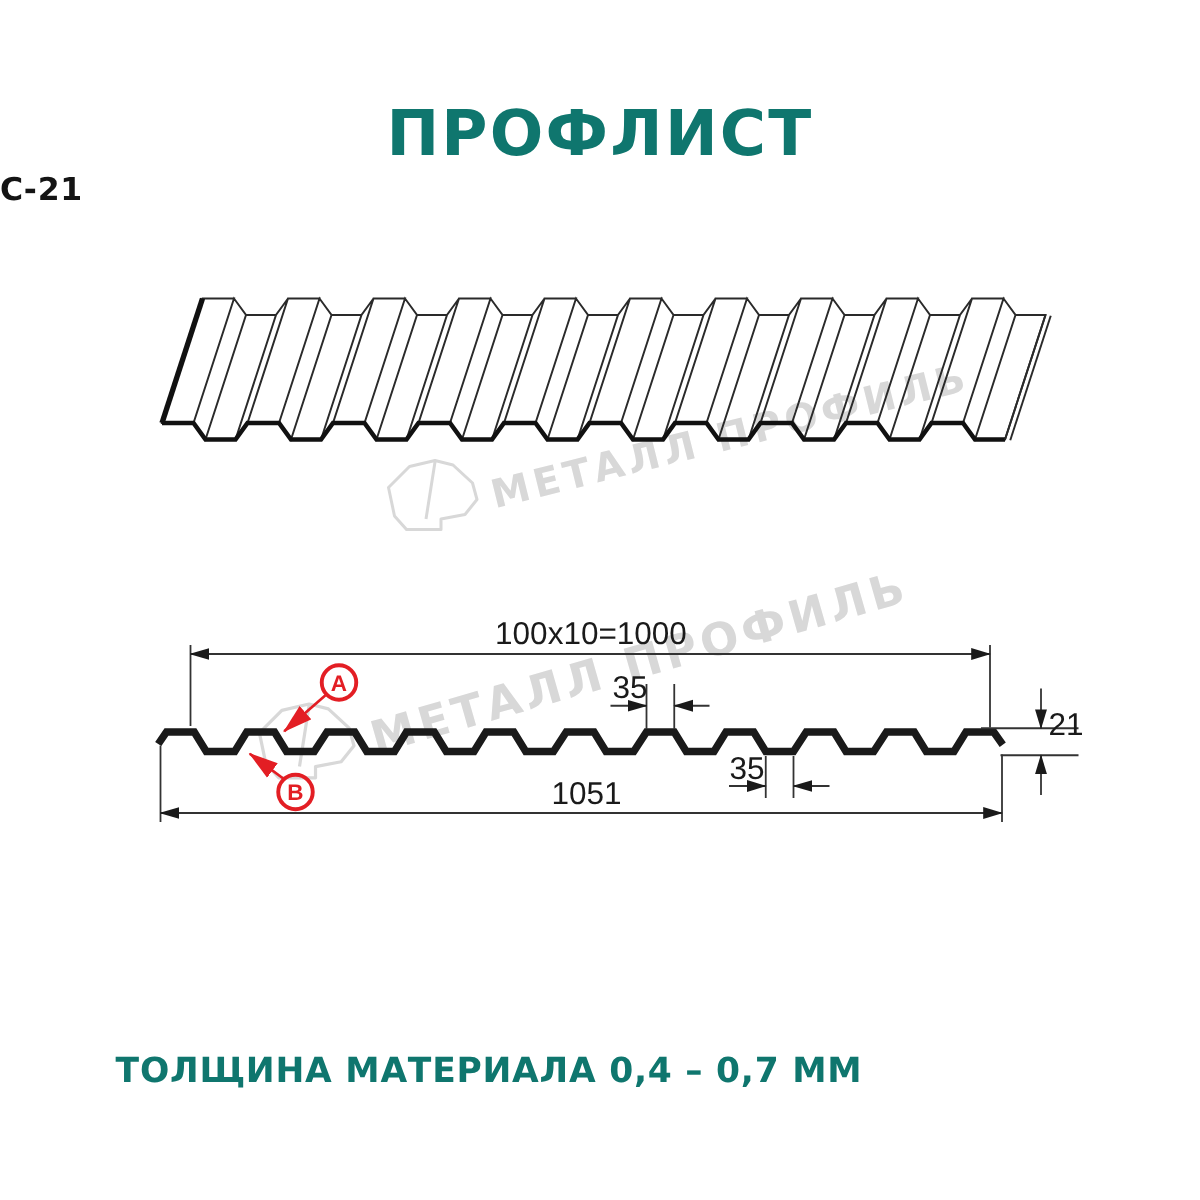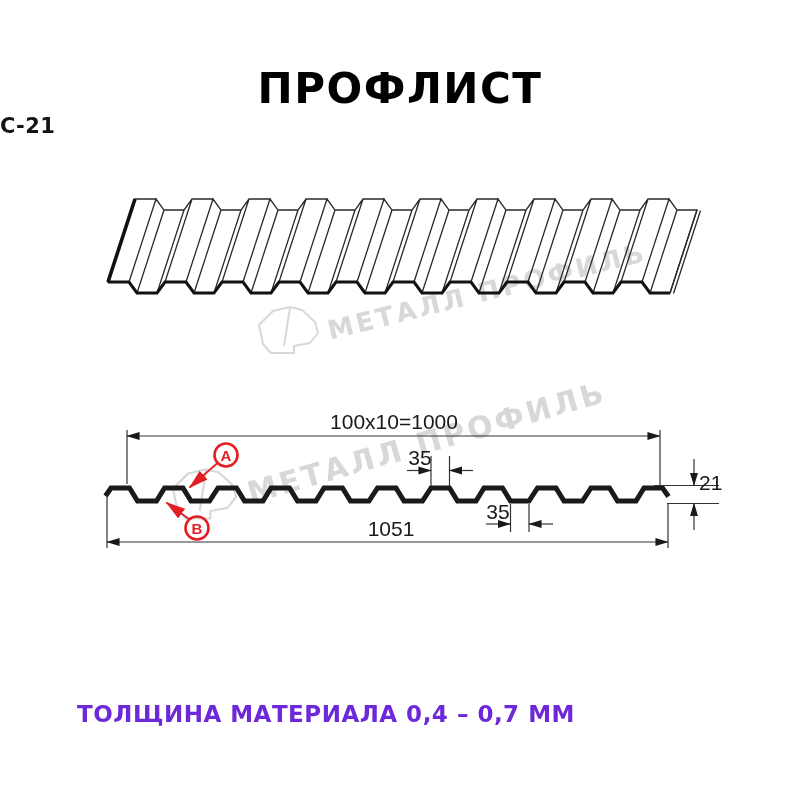--- a/index.html
+++ b/index.html
@@ -1,23 +1,23 @@
 <!DOCTYPE html>
 <html><head>
 <meta charset="utf-8">
 <style>
   html,body{margin:0;padding:0;}
   .page{position:relative;width:800px;height:800px;background:#ffffff;overflow:hidden;
         font-family:"DejaVu Sans",sans-serif;}
   .title{position:absolute;top:64px;left:0;width:800px;text-align:center;
-         font-size:42px;font-weight:800;letter-spacing:1.5px;color:#000000;}
+         font-size:42px;font-weight:800;letter-spacing:1.5px;color:#0f766e;}
   .subtitle{position:absolute;top:114px;left:0;width:800px;text-align:left;
          font-size:21px;font-weight:700;letter-spacing:.5px;color:#141414;}
   .footer-note{position:absolute;top:701px;left:0;width:652px;text-align:center;
-         font-size:23px;font-weight:600;letter-spacing:.5px;color:#6d28d9;}
+         font-size:23px;font-weight:600;letter-spacing:.5px;color:#0f766e;}
   .wm{position:absolute;z-index:0;color:#d8d8d8;font-weight:700;white-space:nowrap;
       font-family:"DejaVu Sans",sans-serif;}
   .wm-text-1{left:328px;top:316px;font-size:26px;letter-spacing:3px;
       transform:rotate(-14deg);transform-origin:0 50%;}
   .wm-text-2{left:248px;top:476px;font-size:30px;letter-spacing:3px;
       transform:rotate(-16deg);transform-origin:0 50%;}
   .wm-logo{position:absolute;z-index:0;}
   .wm-logo-1{left:254px;top:302px;}
   .wm-logo-2{left:166px;top:464px;}
   svg.drawing{position:absolute;left:0;top:0;z-index:1;}

